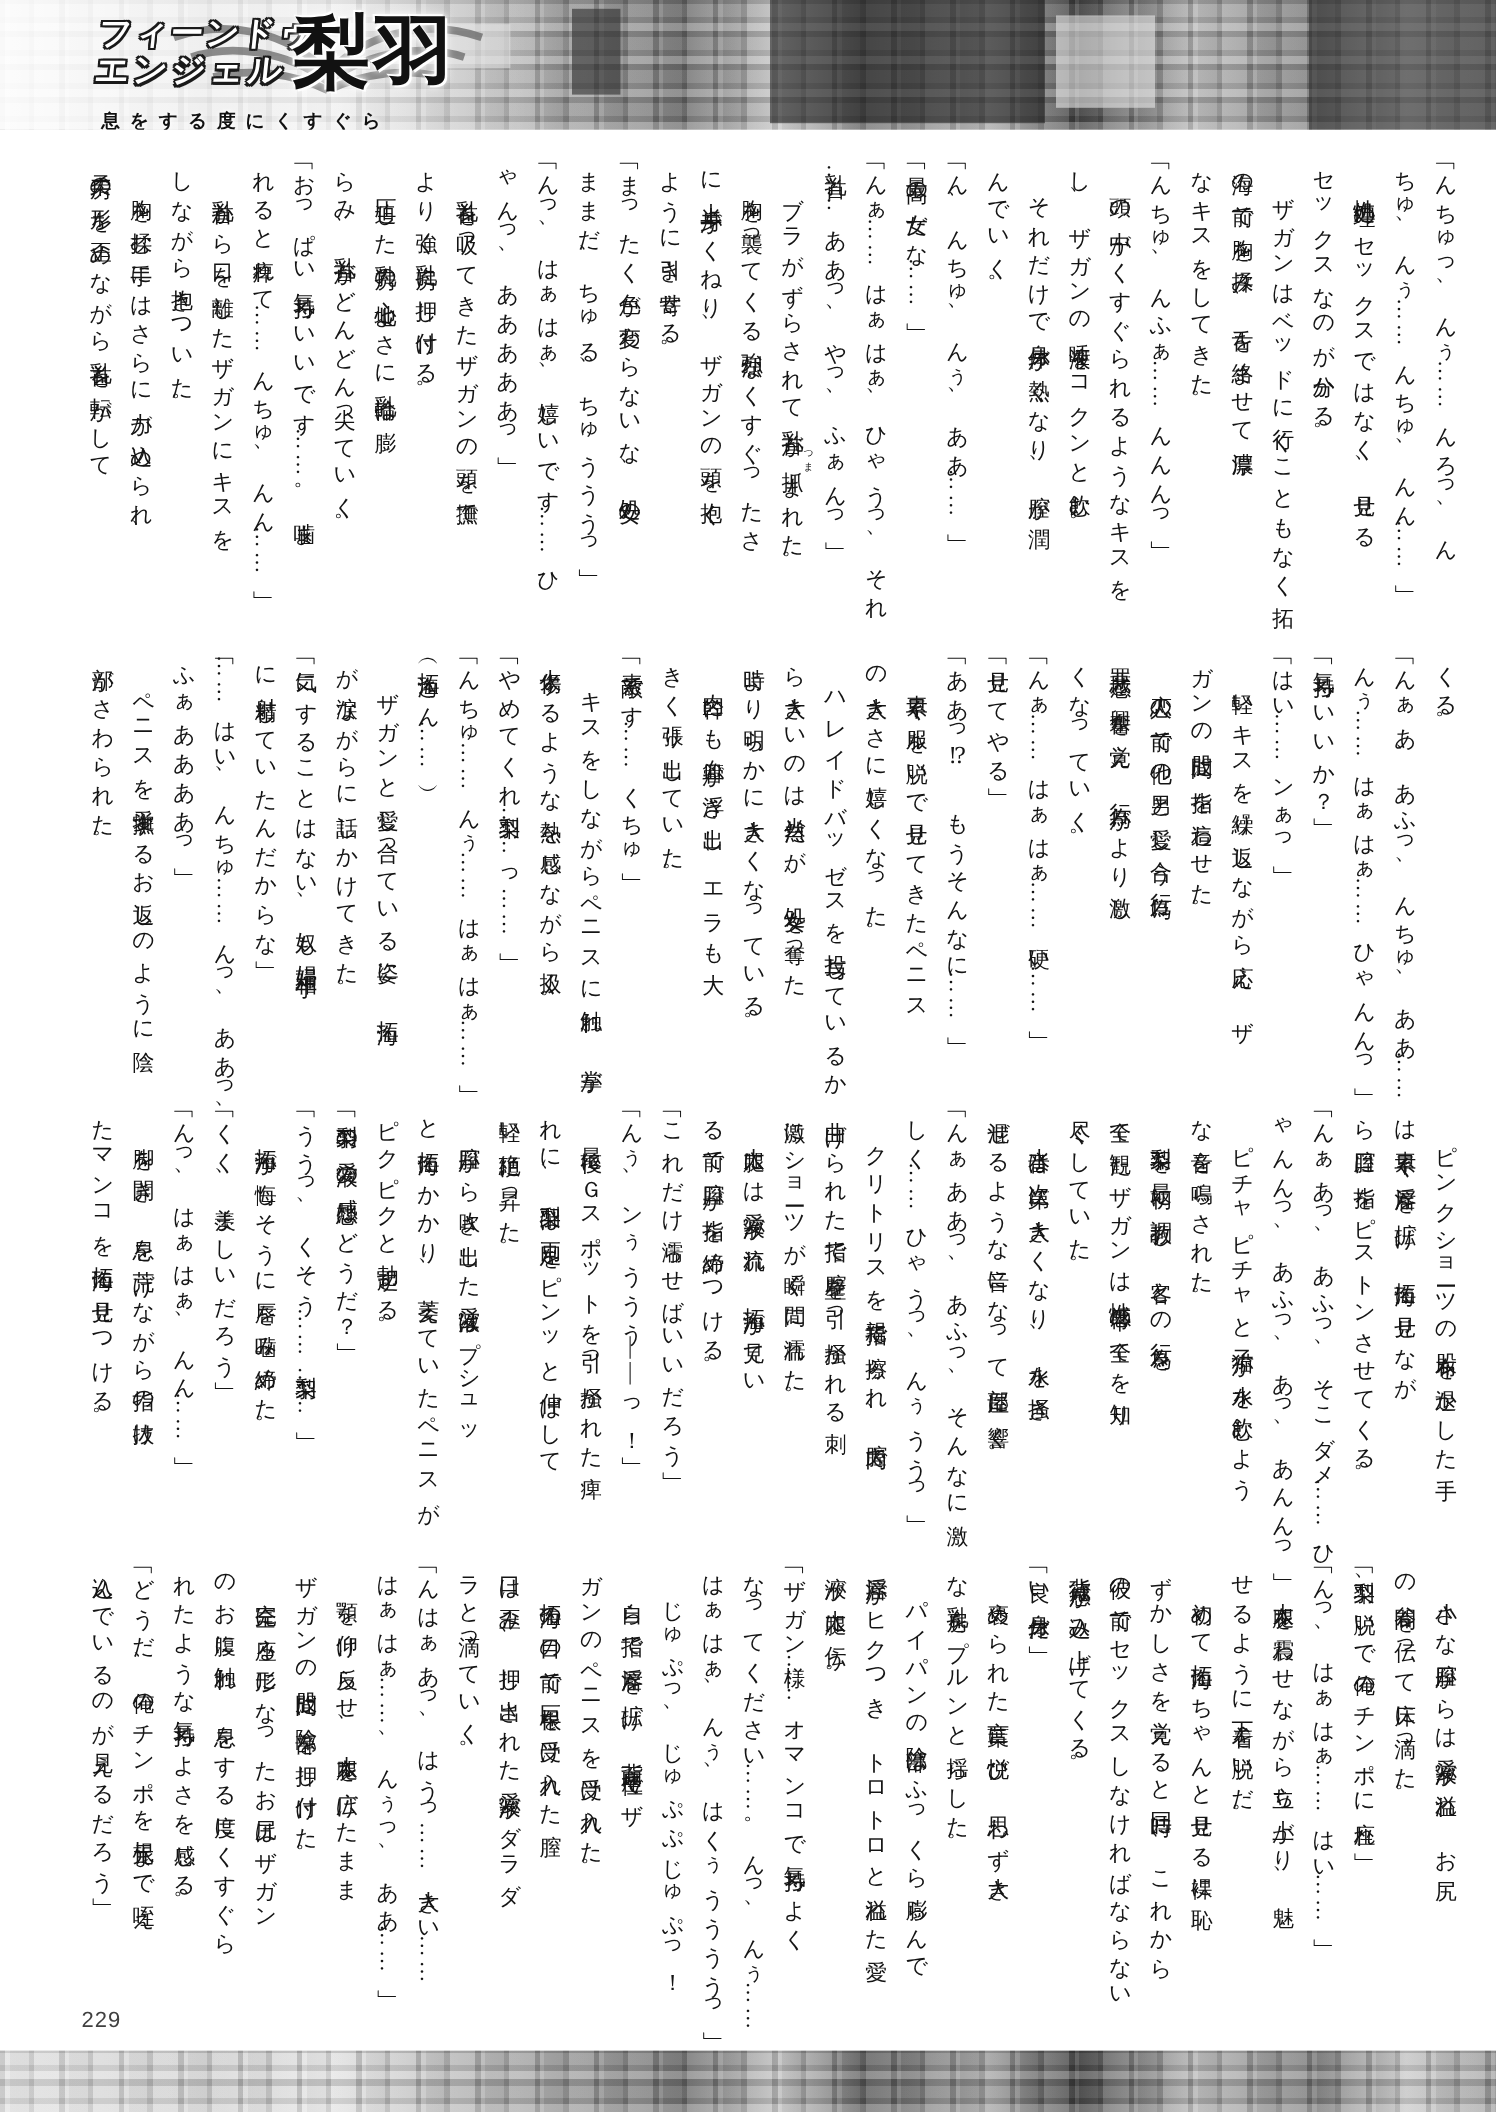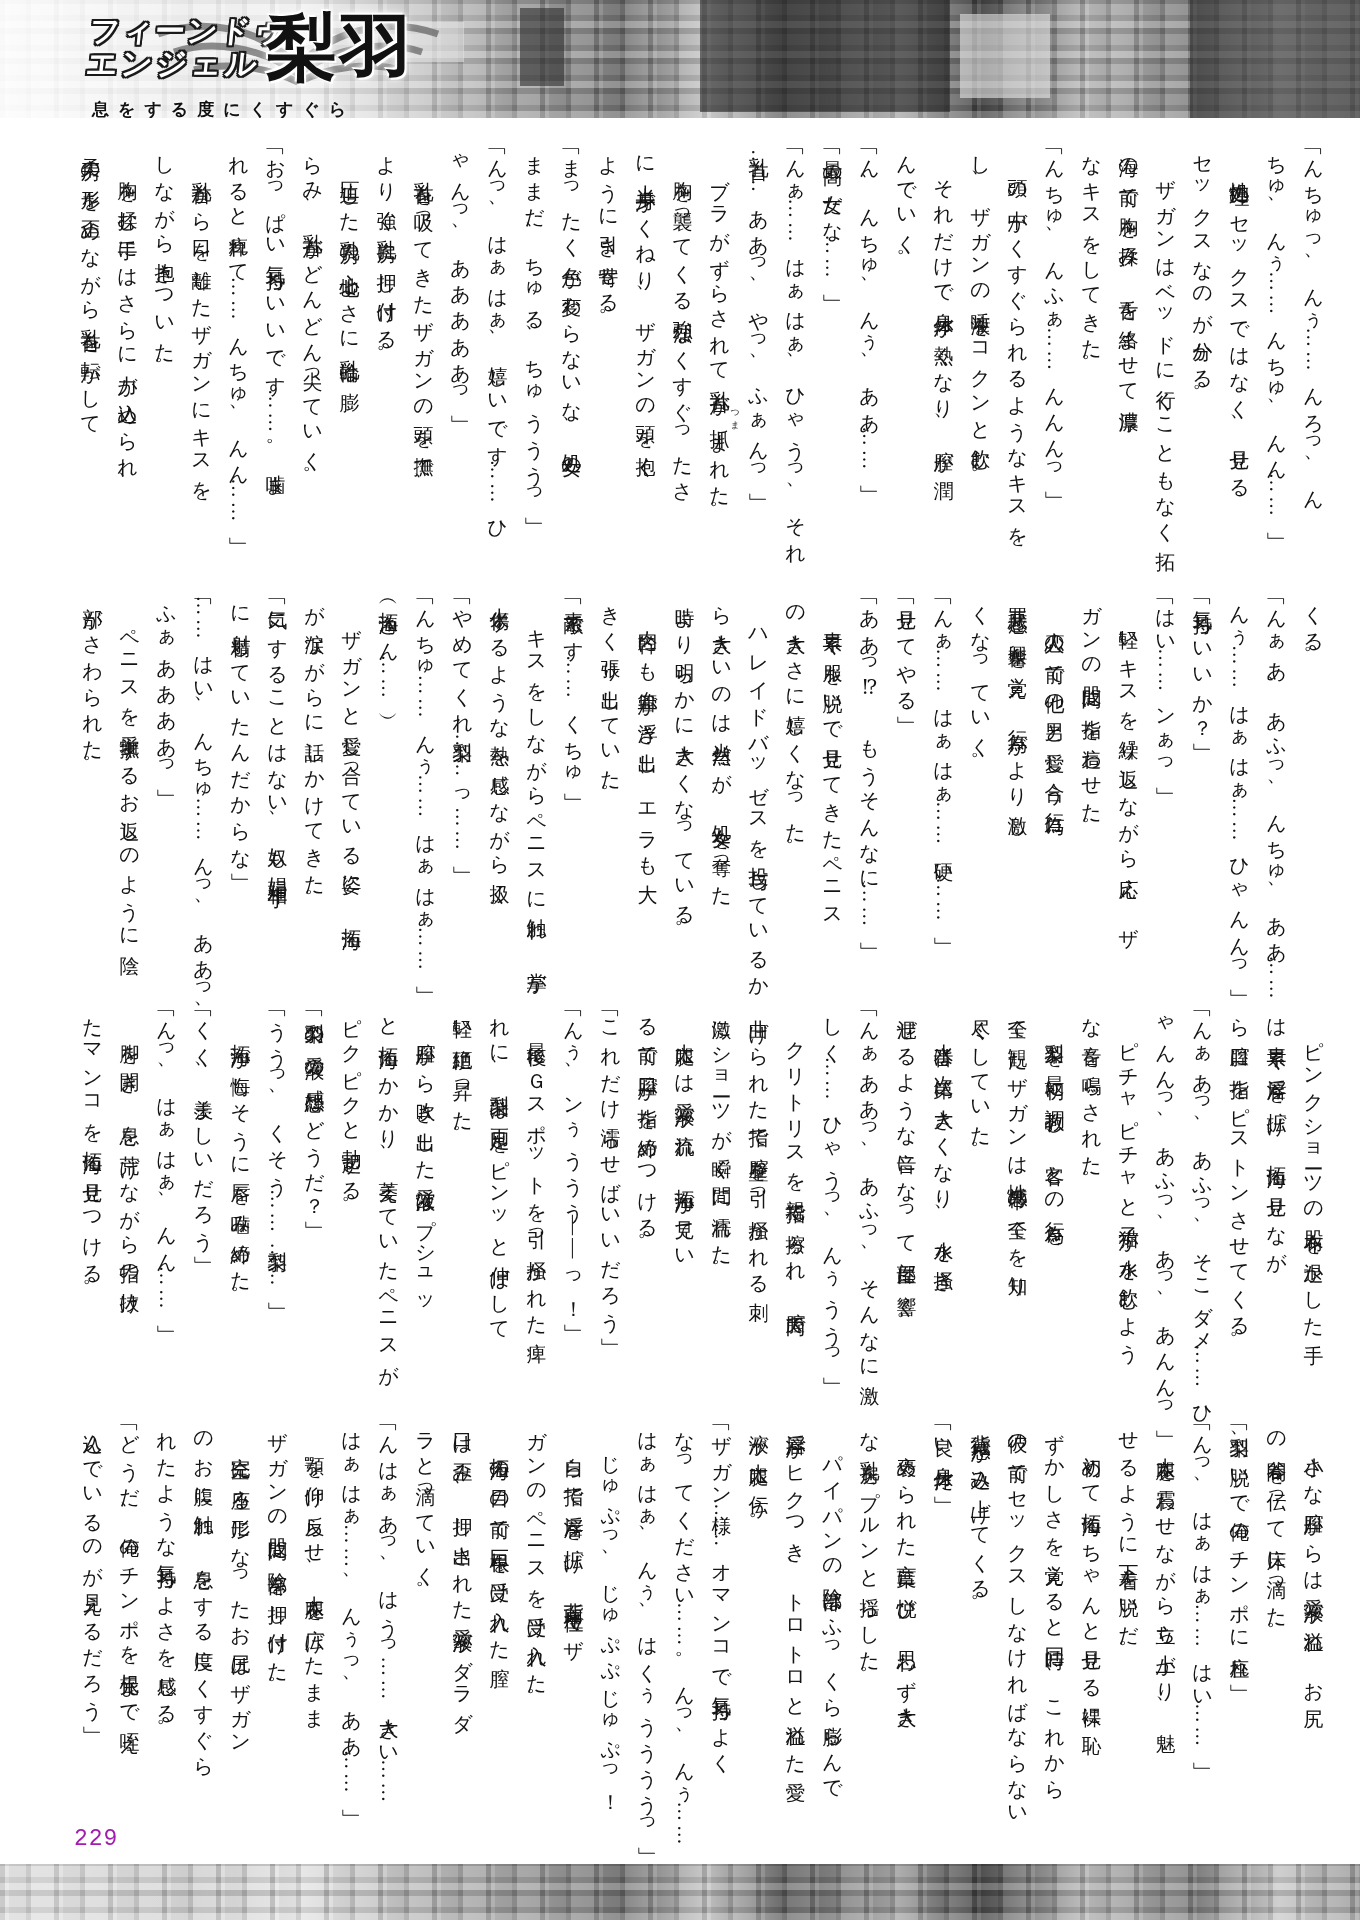--- a/index.html
+++ b/index.html
@@ -54,22 +54,22 @@
     font-size:20px;letter-spacing:3.4px;color:#141414;}
   .band .line{line-height:37px;margin:0;white-space:nowrap;}
   .band ruby rt{font-size:9px;letter-spacing:0;}
   #band1{top:142px;}
   #band2{top:592px;}
   #band3{top:1004px;}
   #band4{top:1418px;}
 
   
   .page-number{position:absolute;left:74px;top:1826px;
-    font-family:Liberation Mono, monospace;
-    font-size:23px;color:#a21caf;letter-spacing:1px;}
+    font-family:Liberation Sans, sans-serif;
+    font-size:20px;color:#404040;letter-spacing:1px;}
 </style>
 </head>
 <body>
 
 <div class="page">
 
   <div class="banner banner-top">
     <div class="collage-base"></div>
     <div class="collage-vstripes"></div>
     <div class="collage-hbands"></div>

